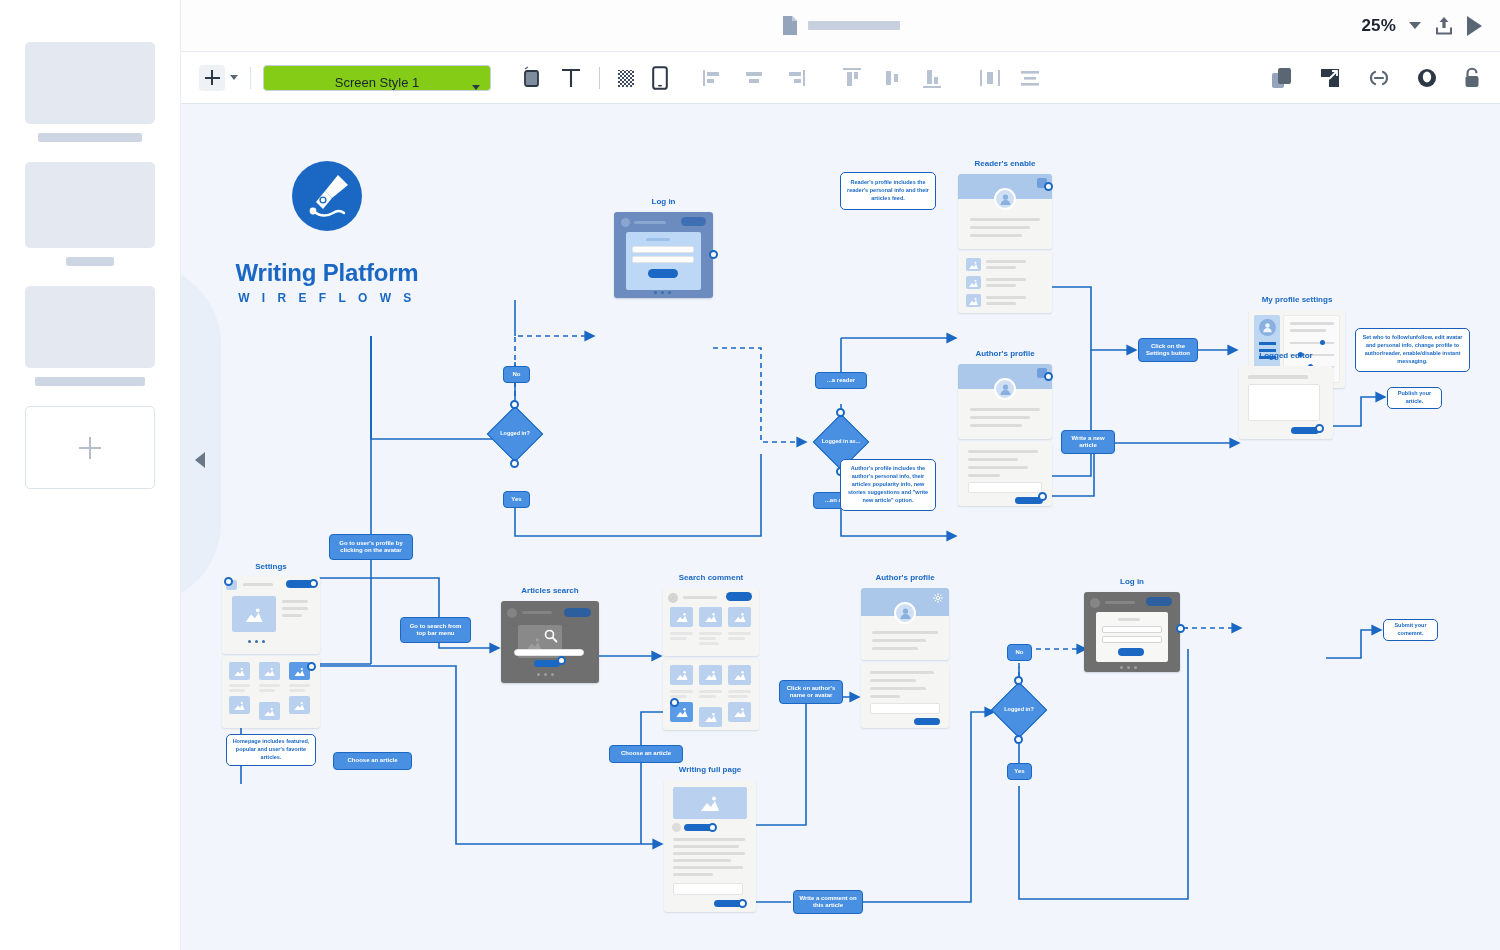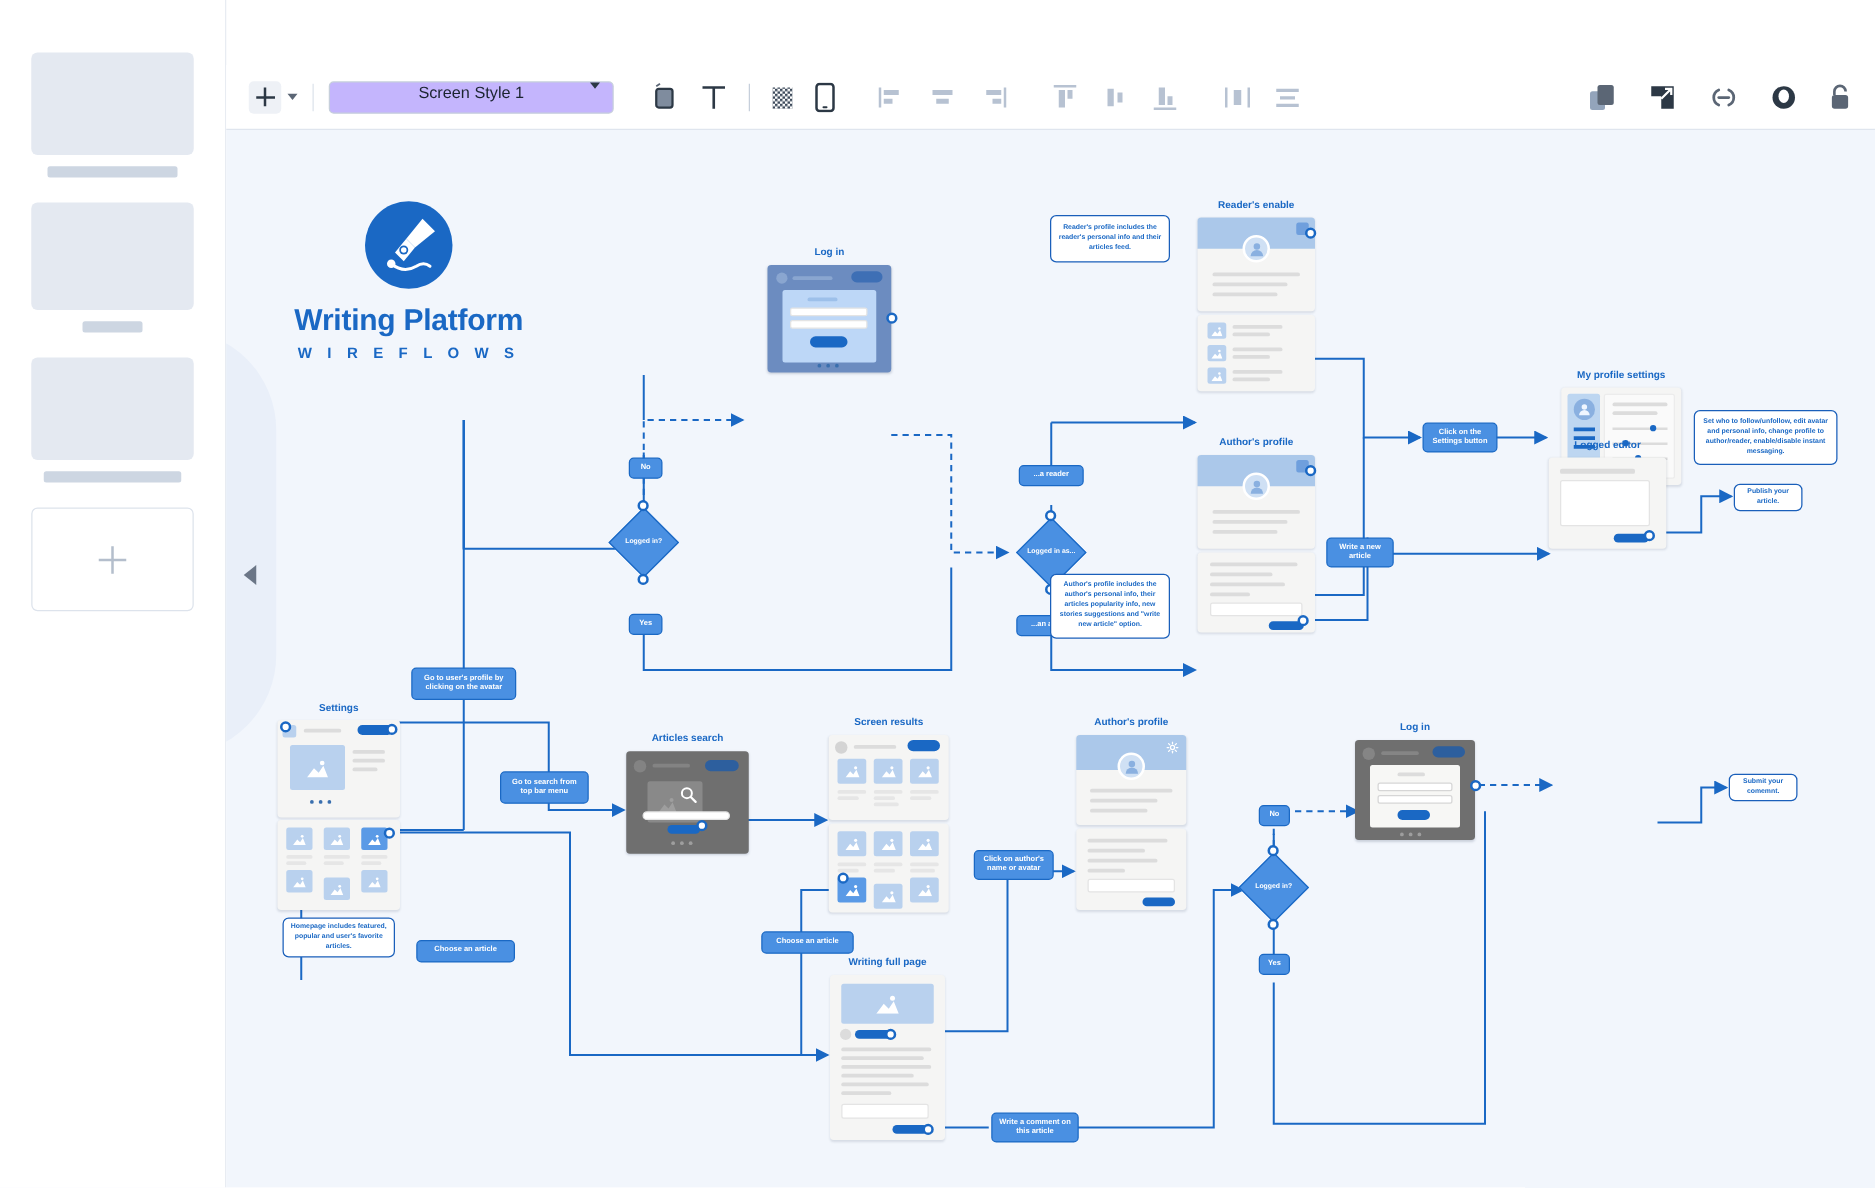--- a/index.html
+++ b/index.html
@@ -76,21 +76,21 @@
   .plus-sm::before, .plus-sm::after { content: ""; position: absolute; background: #2c3845; }
   .plus-sm::before { left: 6.5px; top: 0; width: 2px; height: 15px; }
   .plus-sm::after { top: 6.5px; left: 0; height: 2px; width: 15px; }
   .mini-caret {
     width: 0; height: 0; border-left: 4px solid transparent; border-right: 4px solid transparent;
     border-top: 5px solid #5b6675; margin-left: 5px; cursor: pointer;
   }
   .tb-sep { width: 1px; height: 22px; background: #dde3ec; margin: 0 12px; }
   #style-select {
     width: 228px; height: 26px; border: 1px solid #c6cfdb; border-radius: 4px;
-    background: #c4b5fd; display: flex; align-items: flex-start; justify-content: center;
+    background: #84cc16; display: flex; align-items: flex-end; justify-content: center;
     position: relative; font-size: 13px; color: #1b2430; cursor: pointer;
   }
   #style-select .sel-caret {
     position: absolute; right: 10px; width: 0; height: 0;
     border-left: 4px solid transparent; border-right: 4px solid transparent;
     border-top: 5px solid #2c3845;
   }
   .tb-group { display: flex; align-items: center; gap: 16px; }
   .tb-icon { cursor: pointer; }
 
@@ -110,21 +110,21 @@
   }
   #flow-svg { position: absolute; left: 0; top: 0; }
 
   
   #logo-block { position: absolute; left: 51px; top: 57px; width: 190px; text-align: center; }
   .logo-circle {
     width: 70px; height: 70px; border-radius: 50%; background: #1a68c4;
     margin: 0 auto; position: relative;
   }
   .logo-title {
-    font-size: 24px; font-weight: bold; color: #1a68c4; margin-top: 12px; letter-spacing: -.2px;
+    font-size: 24px; font-weight: bold; color: #1a68c4; margin-top: 28px; letter-spacing: -.2px;
   }
   .logo-sub {
     font-size: 12px; font-weight: bold; color: #1a68c4; letter-spacing: 4.5px; margin-top: 4px;
   }
 
   
   .node { position: absolute; }
   .node-title {
     position: absolute; width: 100%; text-align: center; top: -15px;
     font-size: 8px; font-weight: bold; color: #1a68c4; white-space: nowrap;
@@ -195,20 +195,42 @@
       <div class="thumb t3"></div>
       <div class="thumb-label" style="width:110px;"></div>
     </div>
     <div class="thumb-wrap">
       <div class="thumb-add">
         <div class="plus-big"></div>
       </div>
     </div>
   </div>
 
+  <div id="topbar">
+    <div id="doc-title-group">
+      <svg class="doc-page-icon" viewBox="0 0 15 19">
+        <path d="M1 0 h9 l5 5 v14 H1 Z" fill="#93a4bb"></path>
+        <path d="M10 0 l5 5 h-5 Z" fill="#c2ccda"></path>
+      </svg>
+      <div class="doc-title-bar"></div>
+    </div>
+    <div id="topbar-right">
+      <span class="zoom-level">25%</span>
+      <div class="caret-down"></div>
+      <div class="icon-btn">
+        <svg width="20" height="21" viewBox="0 0 20 21">
+          <path d="M10 2 L14.5 7 H11.6 V13 H8.4 V7 H5.5 Z" fill="#5b6675"></path>
+          <path d="M3 12.5 V18.5 H17 V12.5" fill="none" stroke="#5b6675" stroke-width="2"></path>
+        </svg>
+      </div>
+      <div class="icon-btn">
+        <div class="play-tri"></div>
+      </div>
+    </div>
+  </div>
 
   <div id="toolbar">
     <div class="tb-plus">
       <div class="plus-sm"></div>
     </div>
     <div class="mini-caret"></div>
     <div class="tb-sep"></div>
 
     <div id="style-select">
       <span>Screen Style 1</span>
@@ -646,21 +668,21 @@
         <div class="white-area" style="left:13px;top:48px;width:70px;height:7px;border-radius:4px;"></div>
         <div class="btn-blue" style="left:33px;top:59px;width:26px;height:7px;"></div>
         <div class="sm-dot" style="left:36px;top:72px;background:#9e9e9e;"></div>
         <div class="sm-dot" style="left:43px;top:72px;background:#9e9e9e;"></div>
         <div class="sm-dot" style="left:50px;top:72px;background:#9e9e9e;"></div>
       </div>
       <div class="dot" style="left:56px;top:55px;"></div>
     </div>
 
     <div class="node" style="left:482px;top:484px;width:96px;height:142px;">
-      <div class="node-title">Screen results</div>
+      <div class="node-title">Search comment</div>
       <div class="screen sc-light" style="left:0;top:0;width:96px;height:68px;">
         <div class="avatar-c" style="left:5px;top:5px;width:10px;height:10px;background:#d4d4d4;"></div>
         <div class="bar" style="left:20px;top:8px;width:34px;height:3px;"></div>
         <div class="btn-blue" style="left:63px;top:4px;width:26px;height:9px;"></div>
         <div class="imgbox" style="left:7px;top:19px;width:23px;height:20px;">
           <svg width="12" height="10" viewBox="0 0 9 8">
               <path d="M0 8 L3 4 L5 6 L7 3 L9 8 Z" fill="#ffffff"></path>
               <circle cx="6.5" cy="1.8" r="1" fill="#ffffff"></circle>
             </svg>
         </div>

